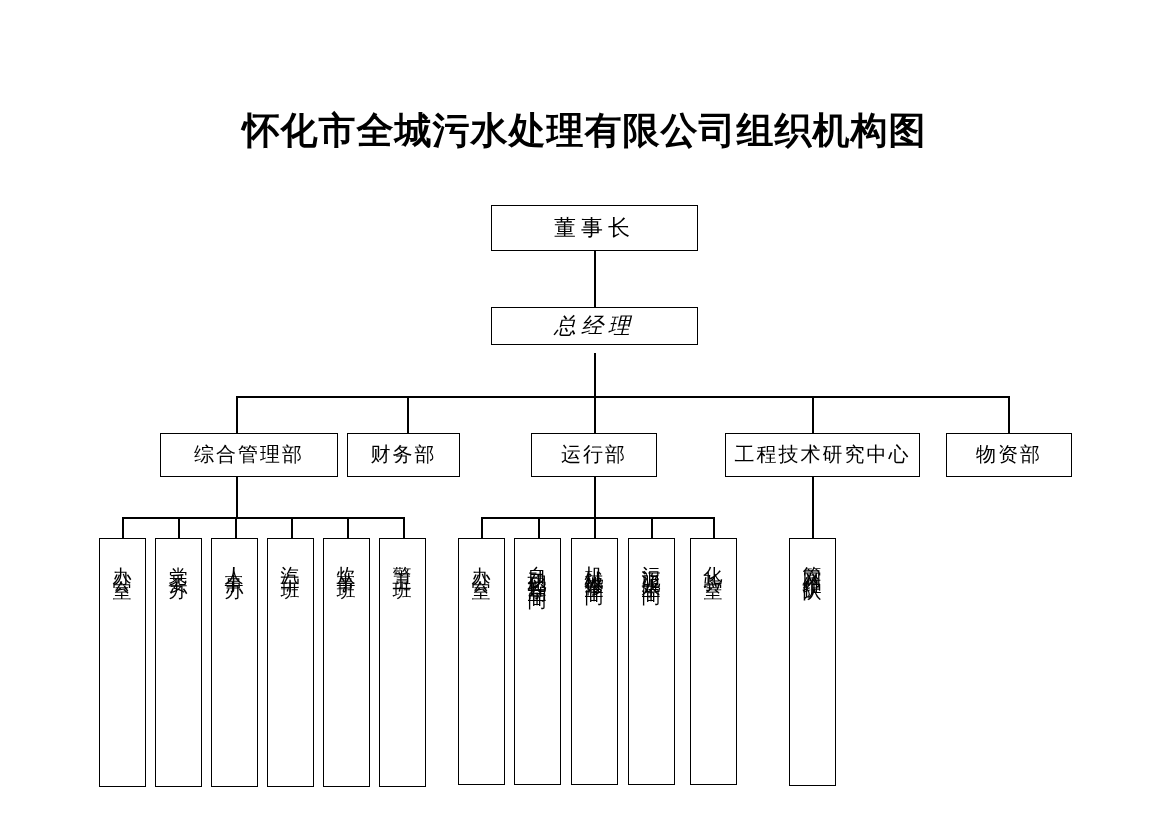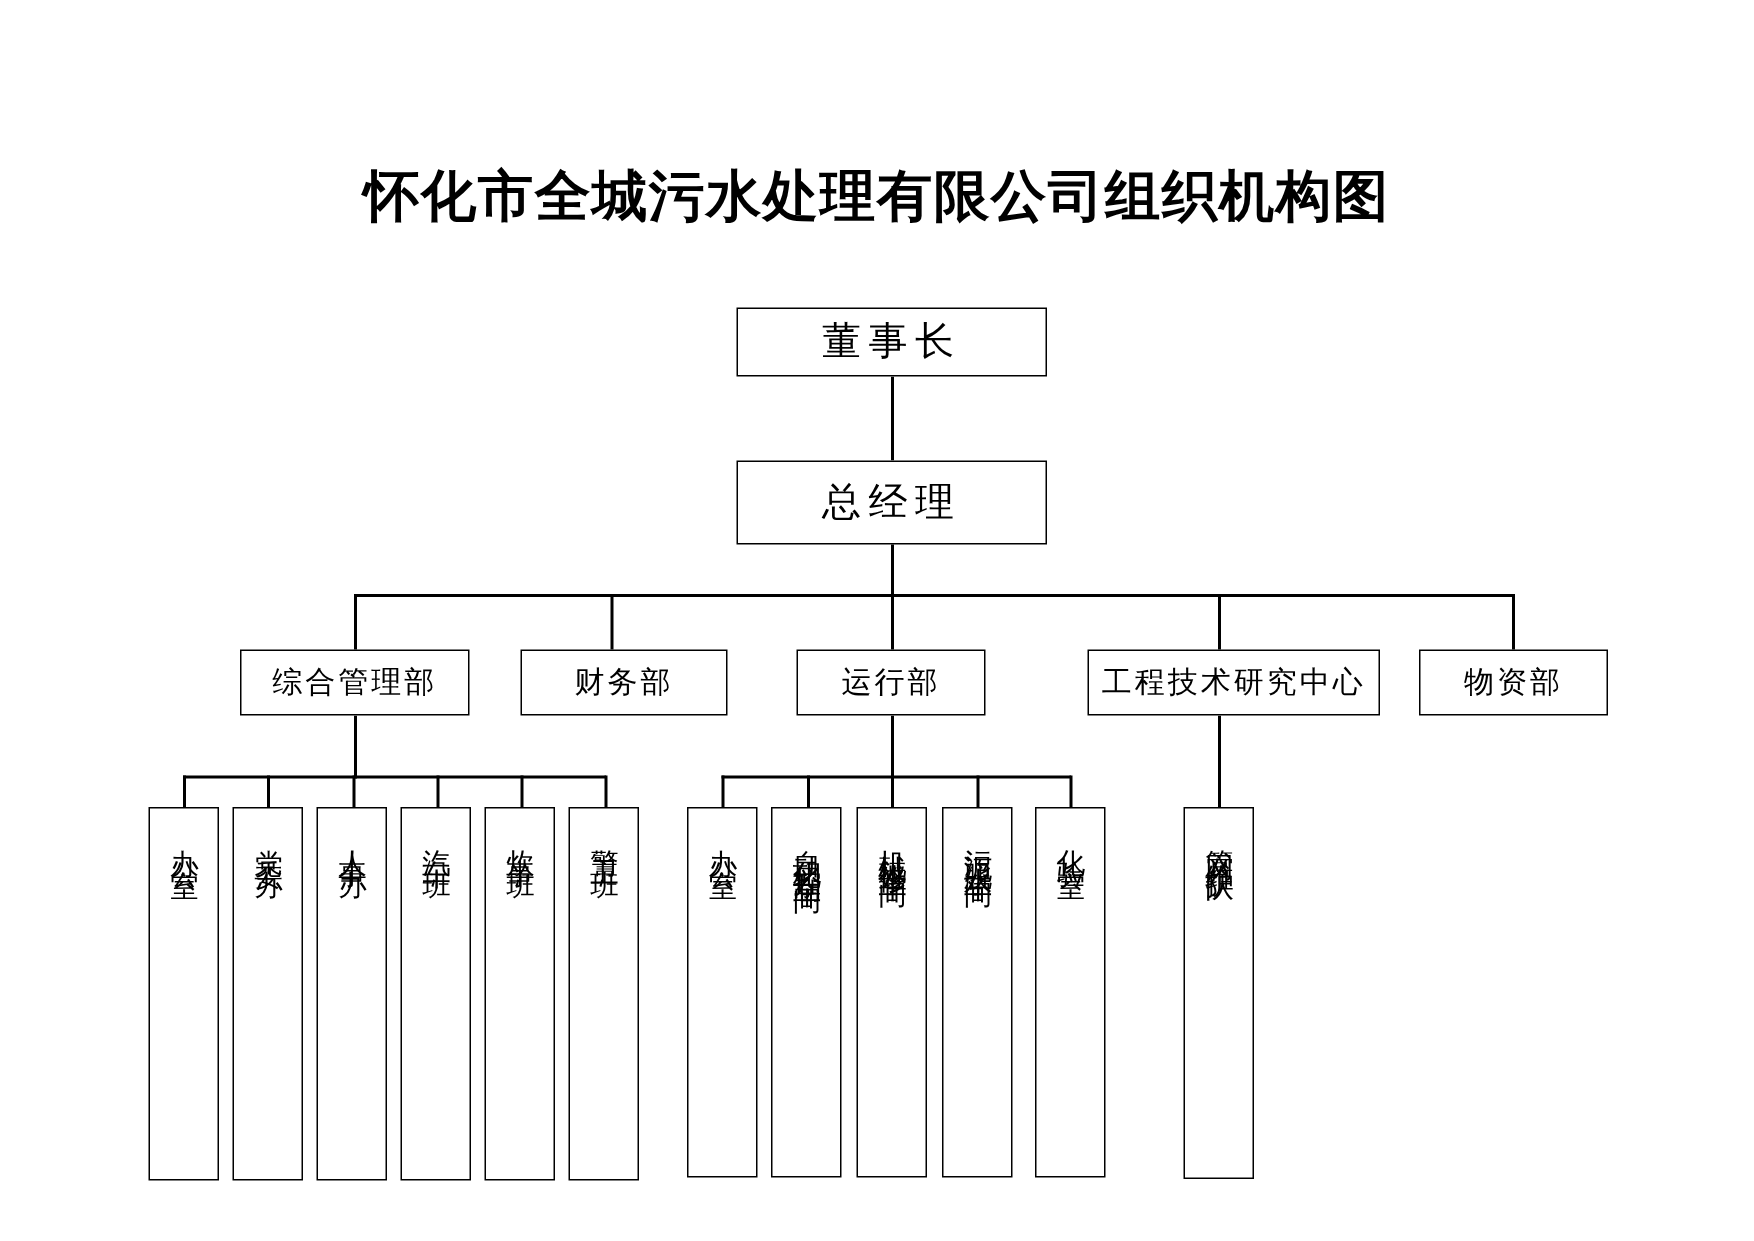--- a/index.html
+++ b/index.html
@@ -44,21 +44,21 @@
     justify-content: center;
     z-index: 3;
   }
   .node .lbl {
     font-family: "DejaVu Serif", "Liberation Serif", serif;
     font-size: 21px;
     line-height: 1.08;
     letter-spacing: 3px;
     white-space: nowrap;
   }
-  .node.exec .lbl { font-size: 26px; letter-spacing: 5px; }
+  .node.exec .lbl { font-size: 22px; letter-spacing: 5px; }
   .node.dept .lbl { font-size: 20px; letter-spacing: 2px; }
   .node.leaf {
     align-items: flex-start;
     padding-top: 12px;
   }
   .node.leaf .lbl {
     writing-mode: vertical-rl;
     text-orientation: upright;
     font-size: 19px;
     letter-spacing: 7px;
@@ -80,37 +80,37 @@
 <div id="chart-root">
 
   <div class="title">怀化市全城污水处理有限公司组织机构图</div>
 
   <div class="node exec" style="left:491px; top:165px; width:207px; height:46px;">
     <span class="lbl">董事长</span>
   </div>
 
   <div class="conn v" style="left:594px; top:211px; height:56px;"></div>
 
-  <div class="node exec" style="left:491px; top:267px; width:207px; height:56px;">
+  <div class="node exec" style="left:491px; top:267px; width:207px; height:38px;font-style:italic;">
     <span class="lbl">总经理</span>
   </div>
 
   <div class="conn v" style="left:594px; top:313px; height:45px;"></div>
   <div class="conn h" style="left:236px; top:356px; width:774px;"></div>
 
   <div class="conn v" style="left:236px; top:356px; height:38px;"></div>
   <div class="conn v" style="left:407px; top:356px; height:38px;"></div>
   <div class="conn v" style="left:594px; top:356px; height:38px;"></div>
   <div class="conn v" style="left:812px; top:356px; height:38px;"></div>
   <div class="conn v" style="left:1008px; top:356px; height:38px;"></div>
 
-  <div class="node dept" style="left:160px; top:393px; width:153px; height:44px;align-items:center;">
+  <div class="node dept" style="left:160px; top:393px; width:178px; height:44px;align-items:center;">
     <span class="lbl">综合管理部</span>
   </div>
-  <div class="node dept" style="left:347px; top:393px; width:138px; height:44px;">
+  <div class="node dept" style="left:347px; top:393px; width:113px; height:44px;">
     <span class="lbl">财务部</span>
   </div>
   <div class="node dept" style="left:531px; top:393px; width:126px; height:44px;">
     <span class="lbl">运行部</span>
   </div>
   <div class="node dept" style="left:725px; top:393px; width:195px; height:44px;">
     <span class="lbl">工程技术研究中心</span>
   </div>
   <div class="node dept" style="left:946px; top:393px; width:126px; height:44px;">
     <span class="lbl">物资部</span>

